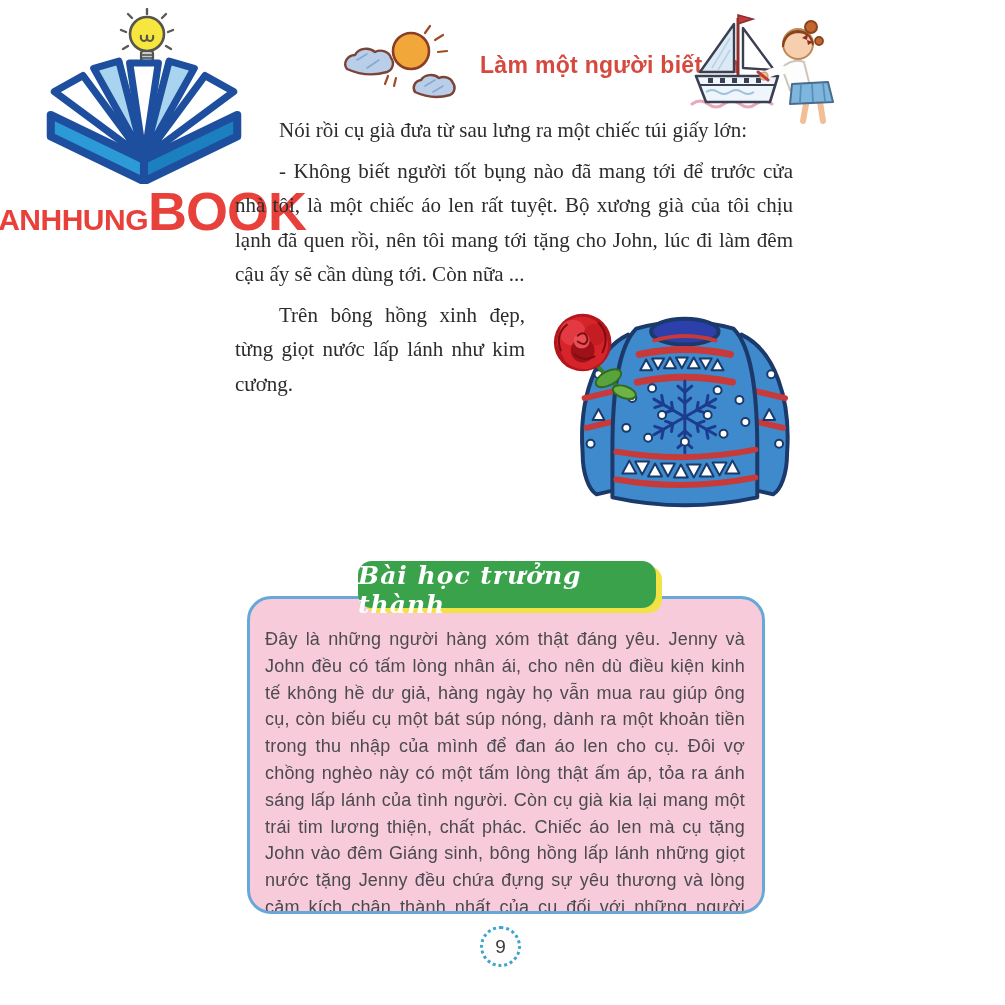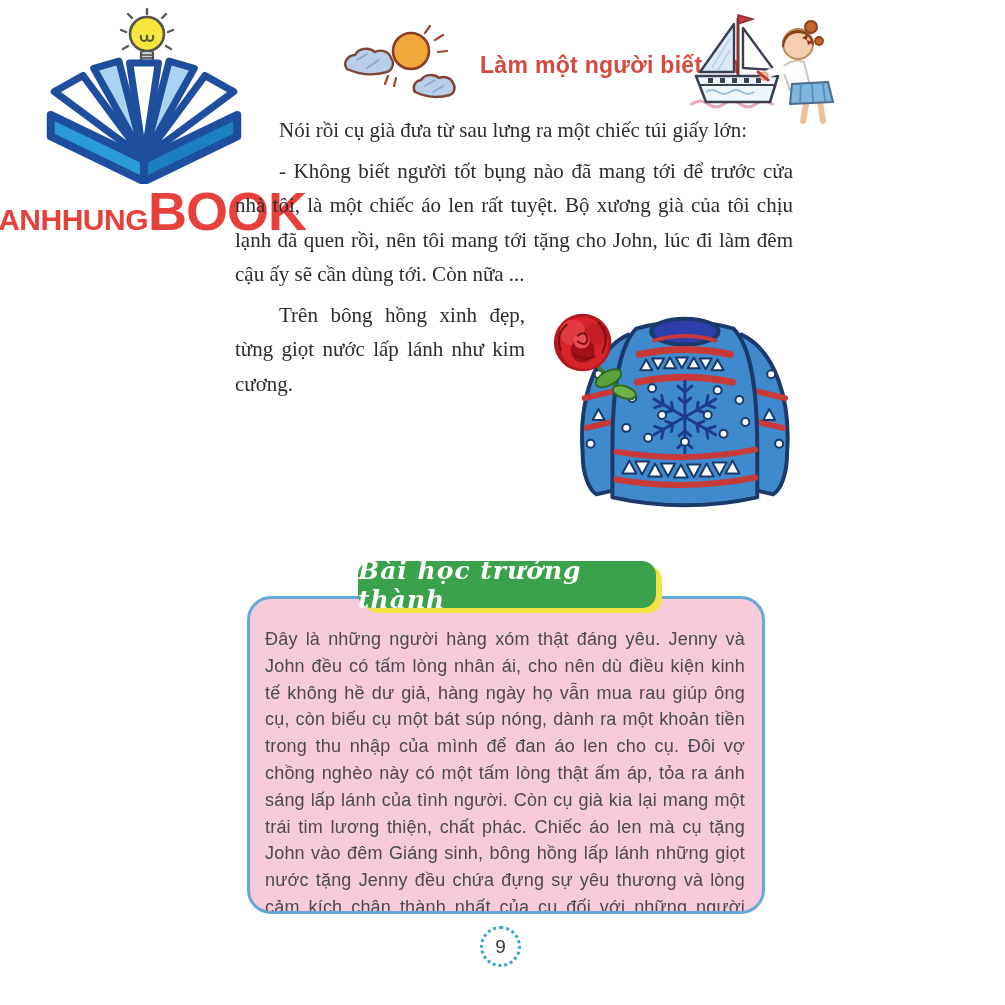--- a/index.html
+++ b/index.html
@@ -22,21 +22,21 @@
   
   .story { position:absolute; left:235px; top:113px; width:558px;
            font-family:"Liberation Serif", serif; font-size:21px; line-height:34.5px;
            color:#2e2b2b; text-align:justify; }
   .story p { margin:0 0 6px 0; text-indent:44px; }
   .sweater-figure { float:right; width:256px; height:222px; margin:2px 0 2px 12px; position:relative; }
 
   
   .lesson-label { position:absolute; left:358px; top:561px; width:298px; height:47px;
                   background:#3aa24a; border-radius:14px; box-shadow:6px 5px 0 #f2e244;
-                  display:flex; align-items:center; justify-content:center; z-index:3; }
+                  display:flex; justify-content:center; z-index:3; }
   .lesson-label span { color:#ffffff; font-family:"DejaVu Serif", serif; font-style:italic;
                        font-weight:bold; font-size:25px; letter-spacing:1px; }
   .lesson-box { position:absolute; left:247px; top:596px; width:518px; height:318px;
                 background:#f8cbda; border:3px solid #66a9d8; border-radius:24px;
                 padding:27px 17px 0 15px; z-index:2; overflow:hidden; }
   .lesson-box p { font-family:"Liberation Sans", sans-serif; font-size:18px; line-height:26.8px;
                   color:#4a4a50; text-align:justify; letter-spacing:0.2px; }
 
   
   .page-circle { position:absolute; left:480px; top:926px; width:41px; height:41px;

